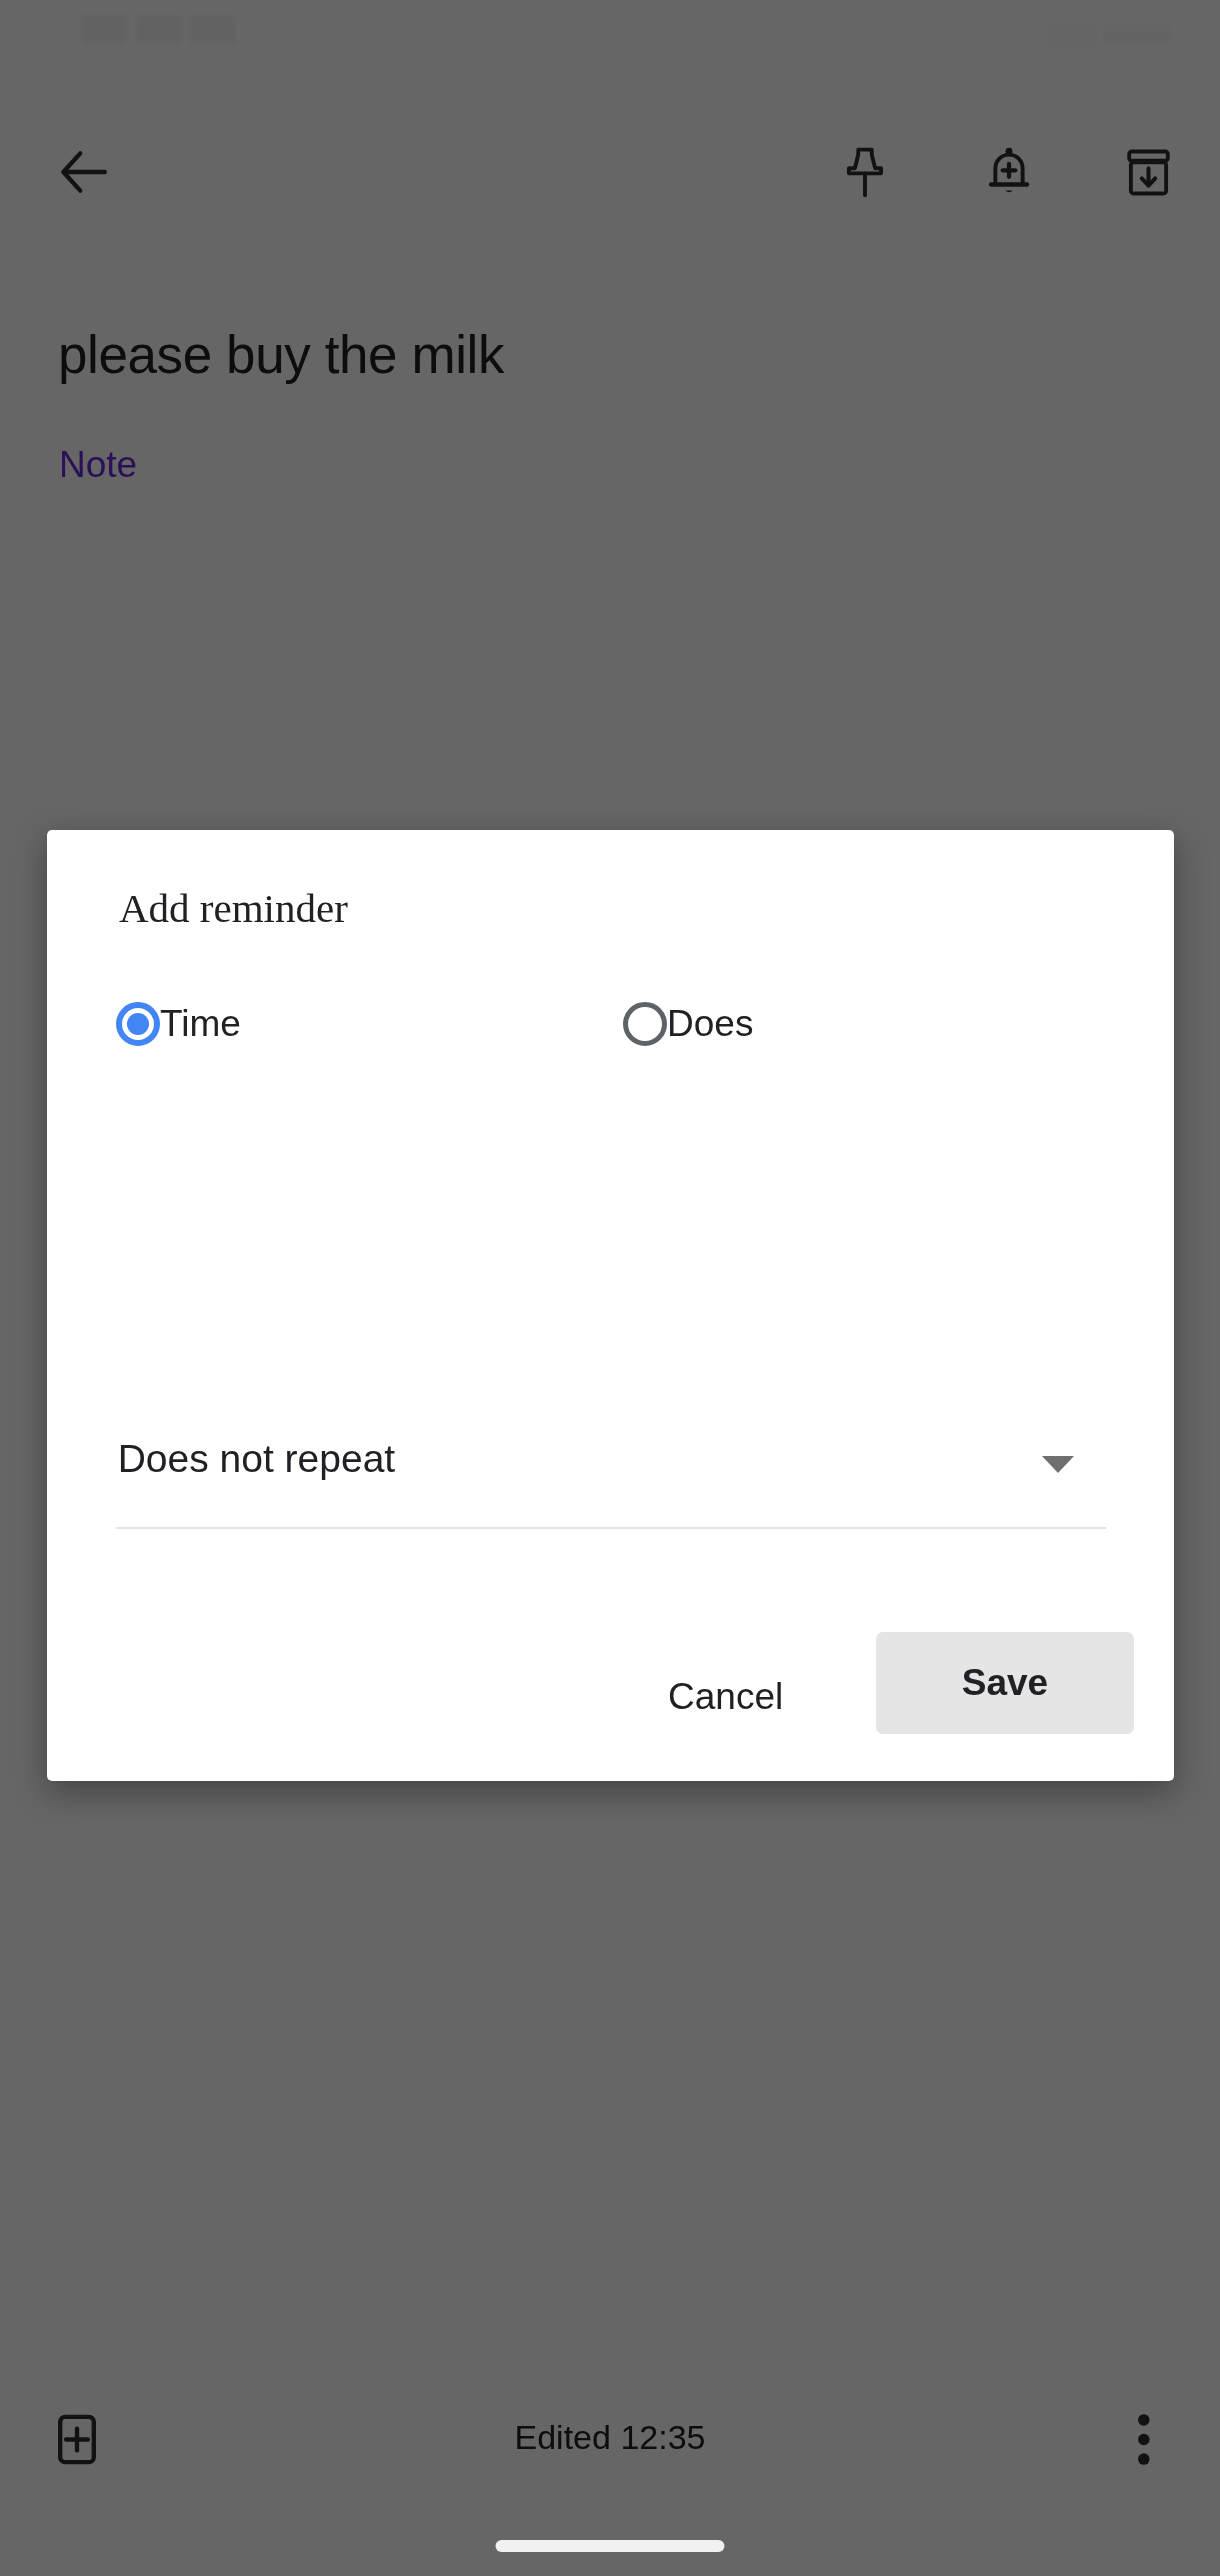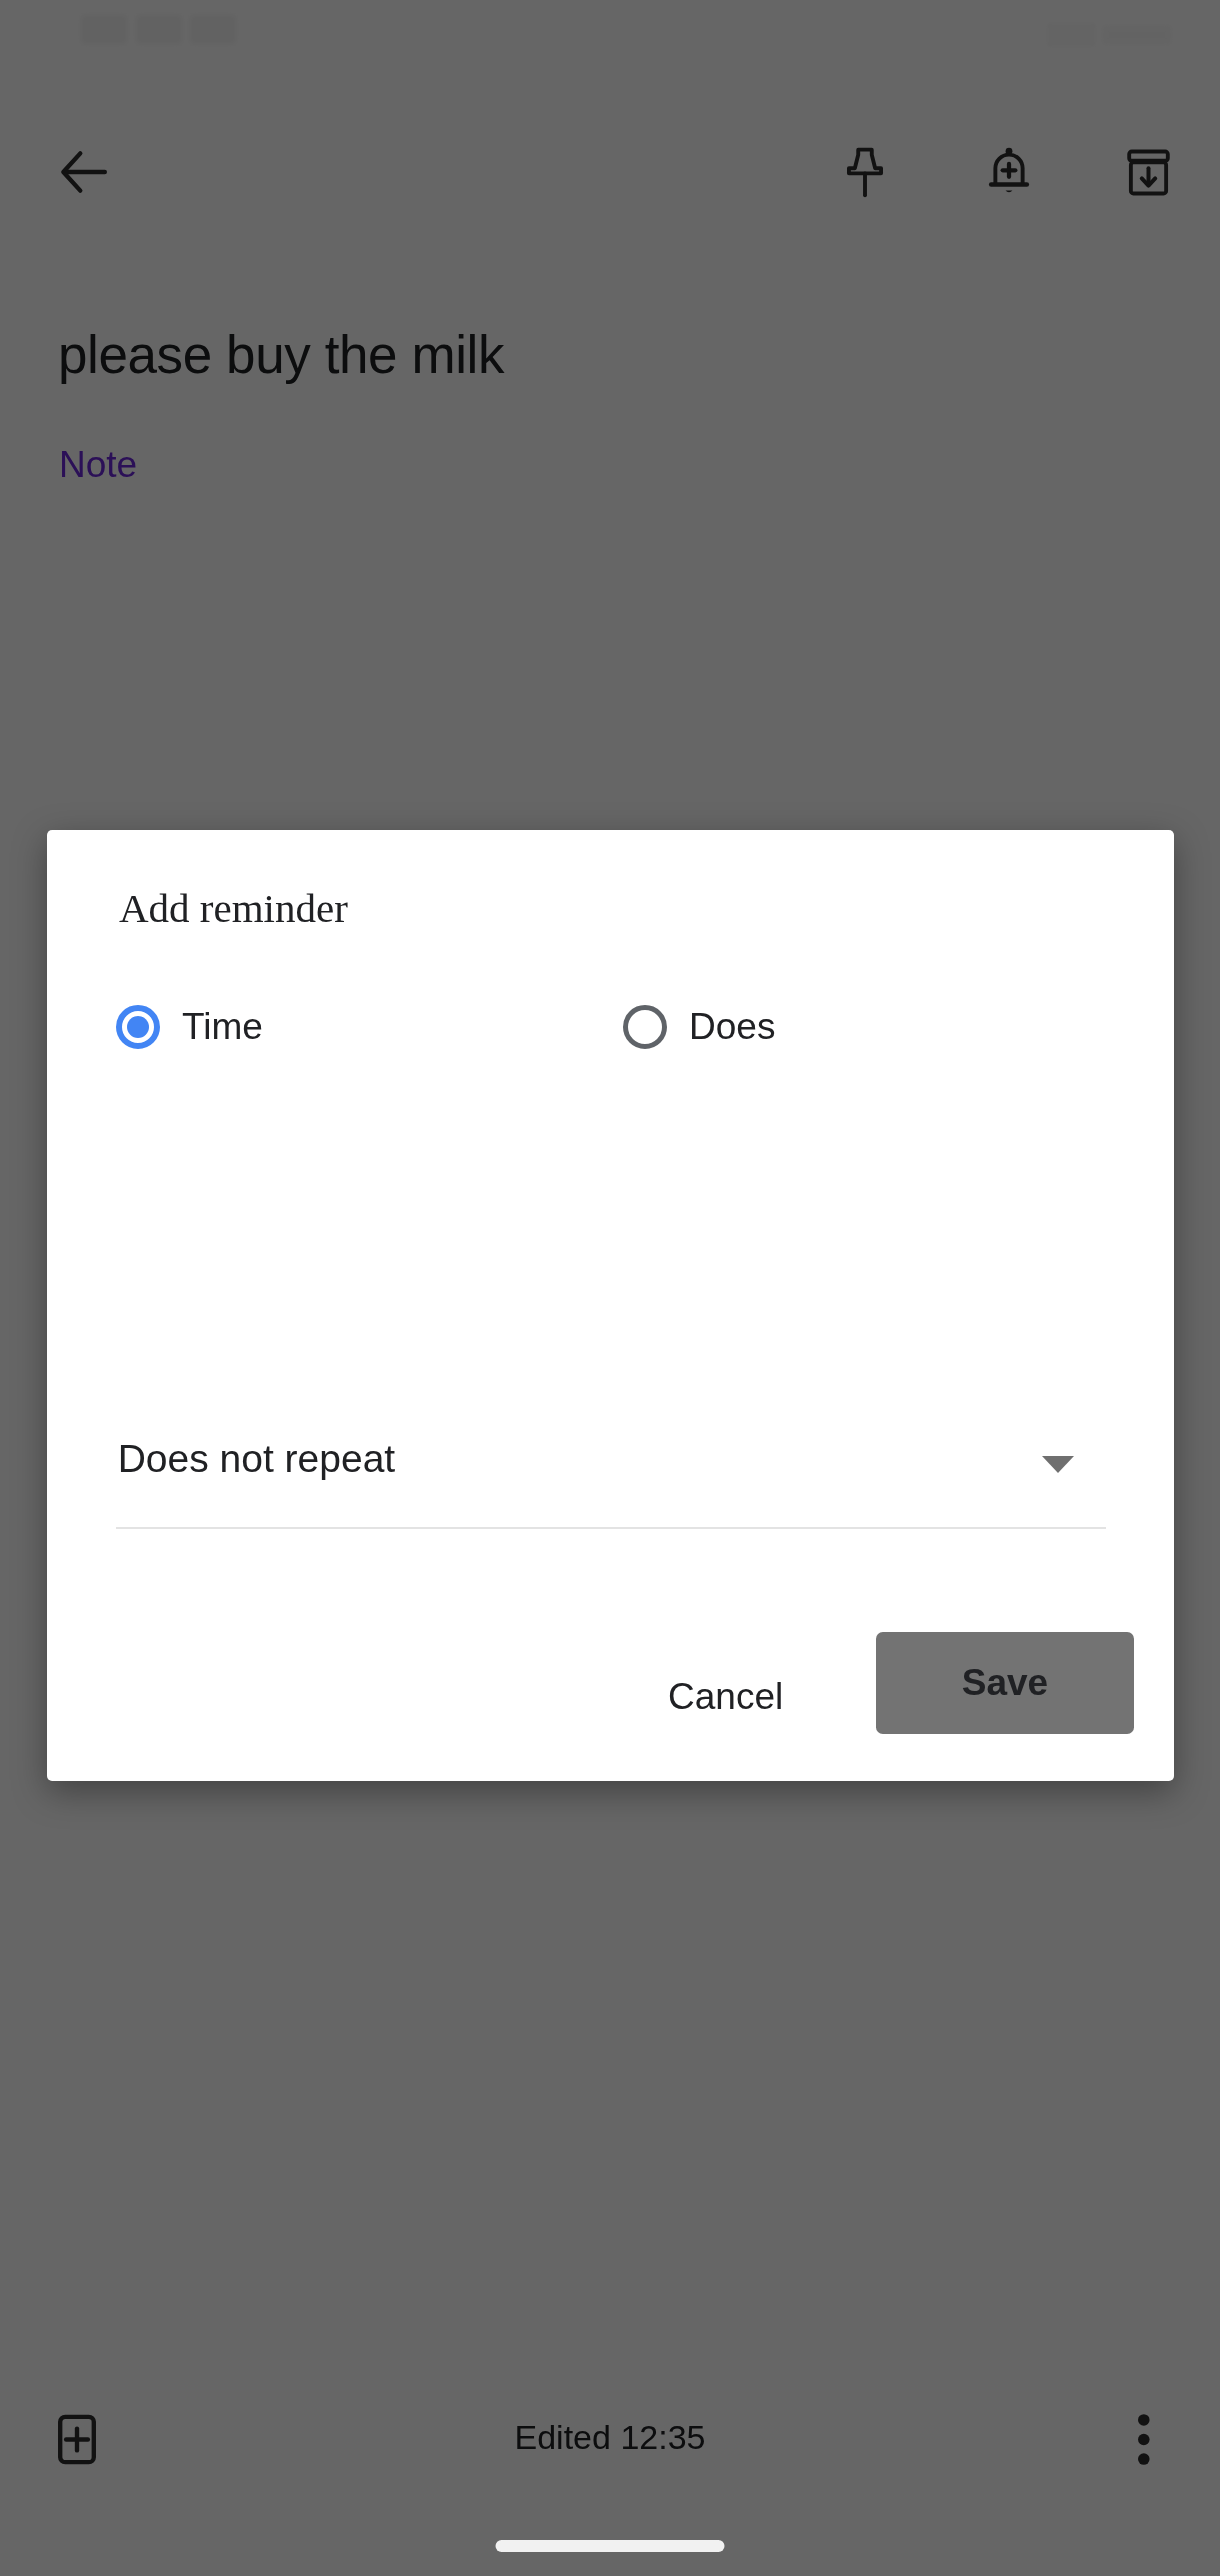--- a/index.html
+++ b/index.html
@@ -127,22 +127,22 @@
     font-size: 41px; line-height: 51px;
     color: #202124; font-weight: 400; font-family: Liberation Serif, serif;
   }
 
   
   #radio-row {
     position: absolute; left: 69px; top: 155px;
     width: 991px; height: 76px;
   }
   .radio-opt {
-    position: absolute; top: 4px;
-    display: flex; align-items: center; gap: 22px;
+    position: absolute; top: 17px;
+    display: flex; align-items: flex-start; 
     height: 76px;
   }
   #opt-time  { left: 0px; }
   #opt-place { left: 507px; }
   .radio-circle {
     width: 44px; height: 44px; border-radius: 50%;
     box-sizing: border-box;
     display: flex; align-items: center; justify-content: center;
     flex: 0 0 auto;
   }
@@ -189,21 +189,21 @@
     display: flex; align-items: center; justify-content: center;
     background: transparent; border: none;
     font-family: "Liberation Sans", sans-serif;
     font-size: 37px; color: #202124;
     cursor: pointer;
   }
   #btn-save {
     position: absolute; left: 875px; top: 0px;
     width: 258px; height: 102px;
     display: flex; align-items: center; justify-content: center;
-    background: #737373; border: none; border-radius: 6.8px;
+    background: #e5e5e5; border: none; border-radius: 6.8px;
     font-family: "Liberation Sans", sans-serif;
     font-size: 37px; font-weight: bold; color: #202124;
     cursor: pointer;
   }
 </style>
 </head>
 <body>
 
 <div id="screen">
 

